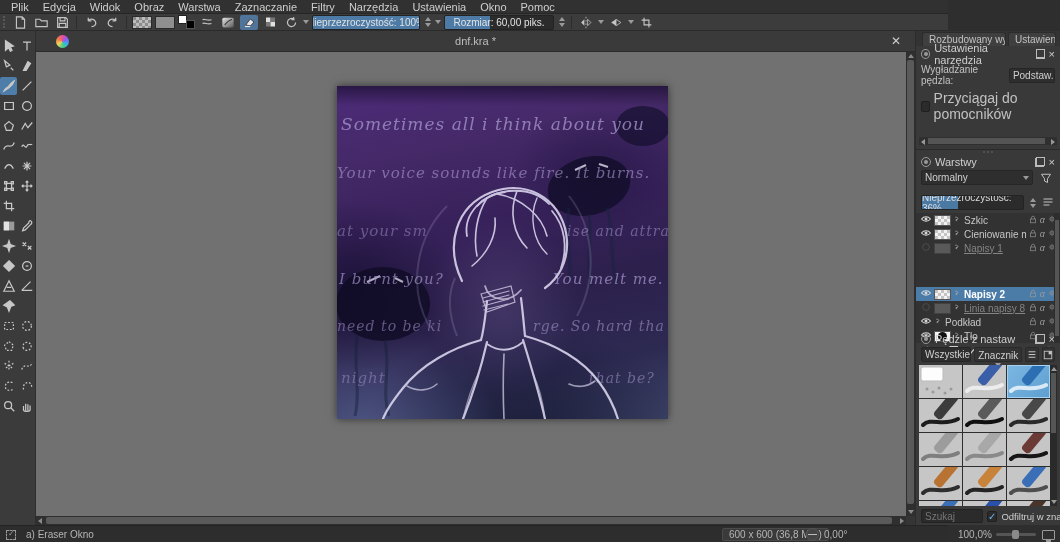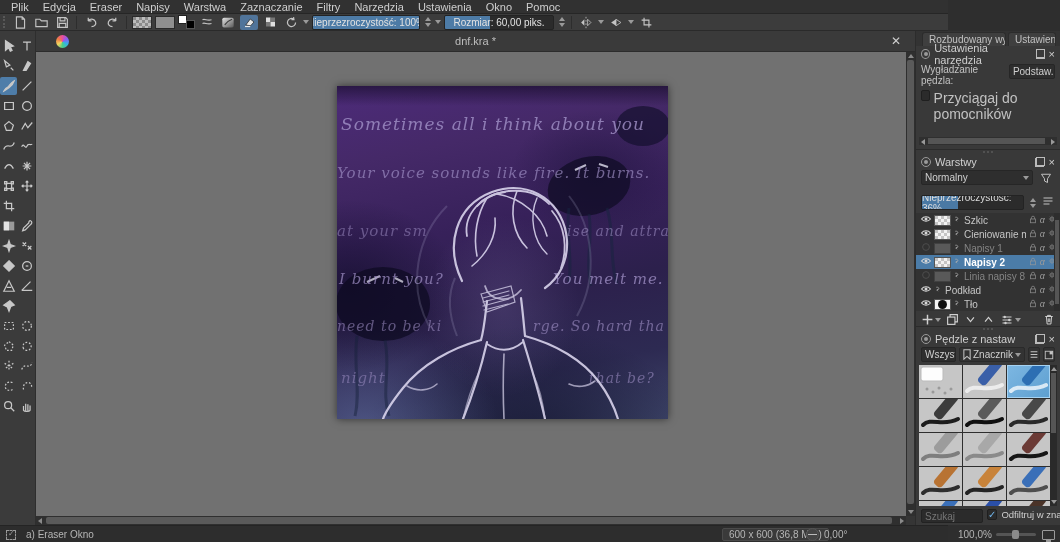--- a/index.html
+++ b/index.html
@@ -90,59 +90,59 @@
     padding:0 6px; font-size:10px; color:#c2c2c2; line-height:13px; white-space:nowrap; overflow:hidden; }
   .panel { position:relative; border-bottom:1px solid #2b2b2b; }
   .panel-title { height:16px; display:flex; align-items:center; gap:4px; padding:0 5px; color:#cfcfcf; font-size:11px; }
   .ptitle-icon { width:10px; height:10px; border:1px solid #9a9a9a; border-radius:50%; position:relative; }
   .ptitle-icon:after { content:""; position:absolute; left:2px; top:2px; width:4px; height:4px; background:#9a9a9a; border-radius:50%; }
   .panel-title .grow { flex:1; }
   .float-ico { width:10px; height:10px; position:relative; }
   .float-ico:before { content:""; position:absolute; left:0; bottom:0; width:7px; height:7px; border:1px solid #bbb; }
   .float-ico:after { content:""; position:absolute; right:0; top:0; width:7px; height:7px; border:1px solid #bbb; background:#393939; }
   .close-x { color:#cfcfcf; font-size:11px; line-height:10px; }
-  .row { display:flex; align-items:flex-start; gap:4px; padding:2px 5px; }
+  .row { display:flex; align-items:center; gap:4px; padding:2px 5px; }
   .mini-dd { height:15px; background:#2e2e2e; border:1px solid #262626; border-radius:2px; display:flex; align-items:center; padding:0 3px; gap:3px; font-size:10px; color:#cfcfcf; white-space:nowrap; overflow:hidden; }
   .chk { width:11px; height:11px; background:#2b2b2b; border:1px solid #1f1f1f; border-radius:2px; display:flex; align-items:center; justify-content:center; font-size:10px; color:#6fb3e8; }
   .hbar { position:absolute; left:3px; right:3px; bottom:4px; height:8px; background:#2f2f2f; }
   .hbar .thumb { position:absolute; top:1px; bottom:1px; left:9px; right:12px; background:#555; }
   .hbar .arr { position:absolute; top:1.5px; width:0; height:0; border-top:3px solid transparent; border-bottom:3px solid transparent; }
   .hbar .a-l { left:2px; border-right:4px solid #999; }
   .hbar .a-r { right:2px; border-left:4px solid #999; }
   .splitter { height:4px; display:flex; align-items:center; justify-content:center; gap:2px; }
   .splitter i { width:2px; height:2px; background:#5a5a5a; border-radius:50%; }
 
   
   .blend-row .mini-dd { flex:1; }
   .funnel { width:18px; height:15px; display:flex; align-items:center; justify-content:center; }
   .op-slider { flex:1; position:relative; height:15px; background:#2b2b2b; border:1px solid #232323; border-radius:2px; overflow:hidden; }
   .op-slider .fill { position:absolute; left:0; top:0; bottom:0; background:#4a79a4; }
   .op-slider .txt { position:relative; z-index:1; display:flex; align-items:center; justify-content:center; height:100%; font-size:10px; color:#ddd; }
   .layer-list { position:relative; margin:1px 0 0 0; background:#323232; }
   .layer-row { height:14px; display:flex; align-items:center; gap:2px; padding:0 3px 0 4px; }
-  .layer-row.selected { background:#4b7ca8; }
+  .layer-row.selected { background:#4b7ca8;margin-top:32px; }
   .layer-row .name { flex:1; font-size:10px; color:#c6c6c6; white-space:nowrap; overflow:hidden; }
   .layer-row.selected .name { color:#fff; font-weight:bold; }
-  .layer-row.hidden-layer .name { color:#848484; }
+  .layer-row.hidden-layer .name { color:#848484;text-decoration:underline; }
   .lthumb { width:17px; height:11px; border:1px solid #555; }
   .lthumb.checker { background:repeating-conic-gradient(#f2f2f2 0 25%, #c4c4c4 0 50%) 0 0/6px 6px; }
   .lthumb.gray { background:#8a8a8a; }
   .lthumb.bg { background:#f4f4f4; position:relative; }
   .lthumb.bg:after { content:""; position:absolute; left:3px; top:0.5px; width:9px; height:9px; background:#111; border-radius:50%; }
   .hidden-layer .lthumb, .hidden-layer .eye { opacity:.45; }
   .alpha-g { font-size:9px; color:#9a9a9a; font-style:italic; }
   .layer-row .ric { opacity:.8; }
   .lscroll { position:absolute; right:0; top:0; bottom:0; width:6px; background:#2d2d2d; }
   .lscroll .thumb { position:absolute; left:1px; right:1px; top:7px; bottom:7px; background:#555; }
   .layer-btns { height:17px; display:flex; align-items:center; gap:5px; padding:0 5px; color:#d0d0d0; }
   .layer-btns .grow { flex:1; }
   .lb { display:flex; align-items:center; gap:1px; }
 
   
-  .tagbtn { height:15px; display:flex; align-items:center; gap:2px; padding:0 3px; border:1px solid #2a2a2a; background:#333; border-radius:2px; font-size:10px; color:#cfcfcf; white-space:nowrap; }
+  .tagbtn { height:15px; display:flex; align-items:center; gap:2px; padding:0 3px; border:1px solid #2a2a2a; background:#333; border-radius:2px; font-size:10px; color:#cfcfcf; white-space:nowrap;flex-direction:column; }
   .sqbtn { width:15px; height:15px; border:1px solid #2a2a2a; background:#333; border-radius:2px; display:flex; align-items:center; justify-content:center; }
   .brush-grid-wrap { position:relative; margin:1px 3px 0 3px; height:141px; overflow:hidden; background:#2e2e2e; }
   .brush-grid { display:grid; grid-template-columns:repeat(3, 43px); grid-auto-rows:33px; gap:1px; width:131px; }
   .bcell { position:relative; background:#c6c6c6; overflow:hidden; }
   .bcell.selected { background:linear-gradient(135deg,#7db7e2,#5d9fd0); outline:1px solid #a5d2f2; outline-offset:-1px; }
   .bcell svg { display:block; }
   .bscroll { position:absolute; right:0; top:0; bottom:0; width:7px; background:#2a2a2a; }
   .bscroll .thumb { position:absolute; left:1px; right:1px; top:8px; height:60px; background:#555; }
   .bscroll .arr { position:absolute; left:0.5px; width:0; height:0; border-left:3px solid transparent; border-right:3px solid transparent; }
   .bscroll .a-up { top:2px; border-bottom:4px solid #999; }
@@ -164,22 +164,22 @@
   .scr-ico:after { content:""; position:absolute; left:3px; bottom:-3px; width:5px; height:2px; background:#9a9a9a; }
 </style>
 </head>
 <body>
 
 <div class="app">
 
   <div class="menubar" id="menubar">
       <div class="mi">Plik</div>
       <div class="mi">Edycja</div>
-      <div class="mi">Eraser</div>
-      <div class="mi">Napisy</div>
+      <div class="mi">Widok</div>
+      <div class="mi">Obraz</div>
       <div class="mi">Warstwa</div>
       <div class="mi">Zaznaczanie</div>
       <div class="mi">Filtry</div>
       <div class="mi">Narzędzia</div>
       <div class="mi">Ustawienia</div>
       <div class="mi">Okno</div>
       <div class="mi">Pomoc</div>
     </div>
 
   <div class="toolbar">

